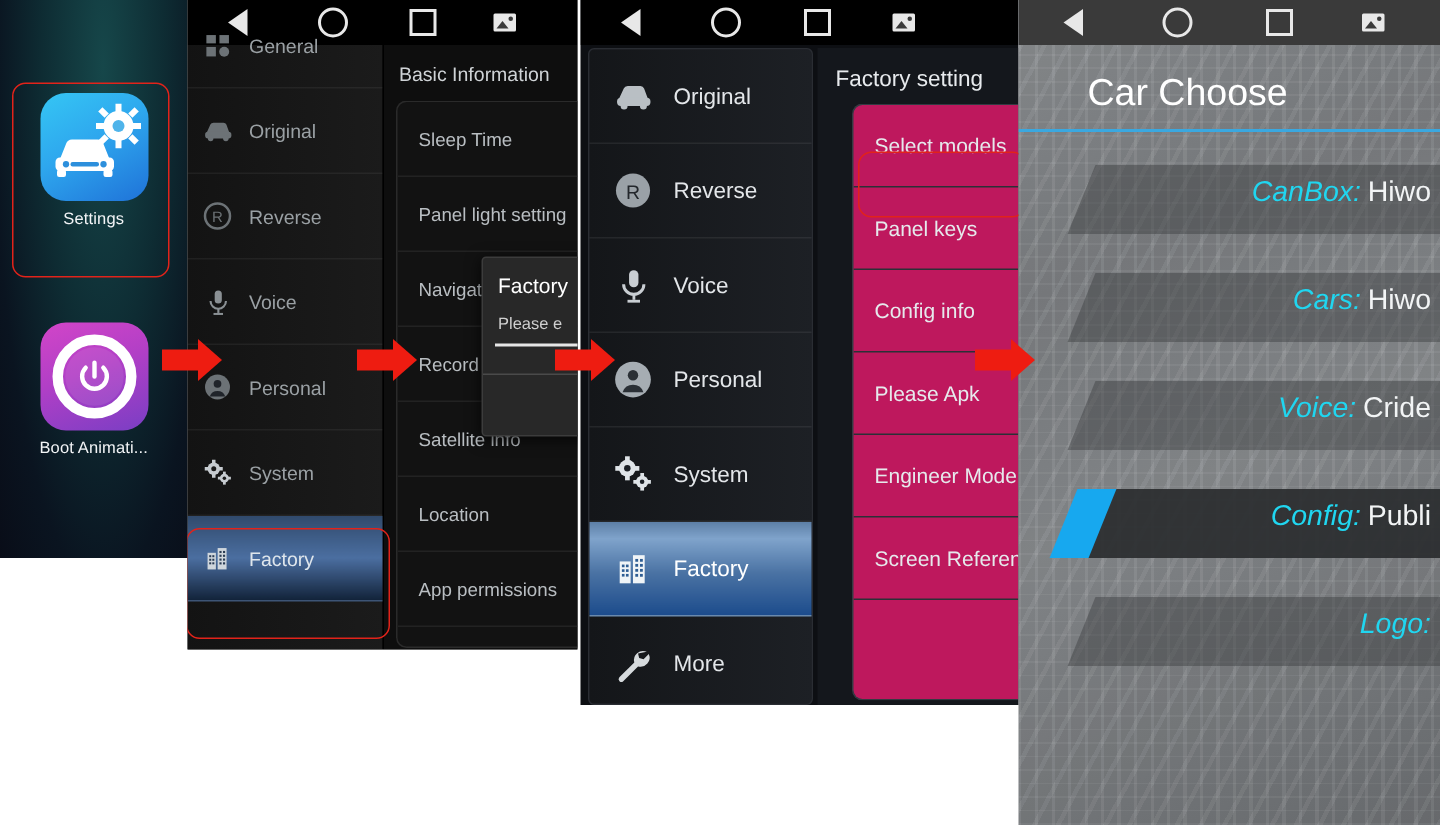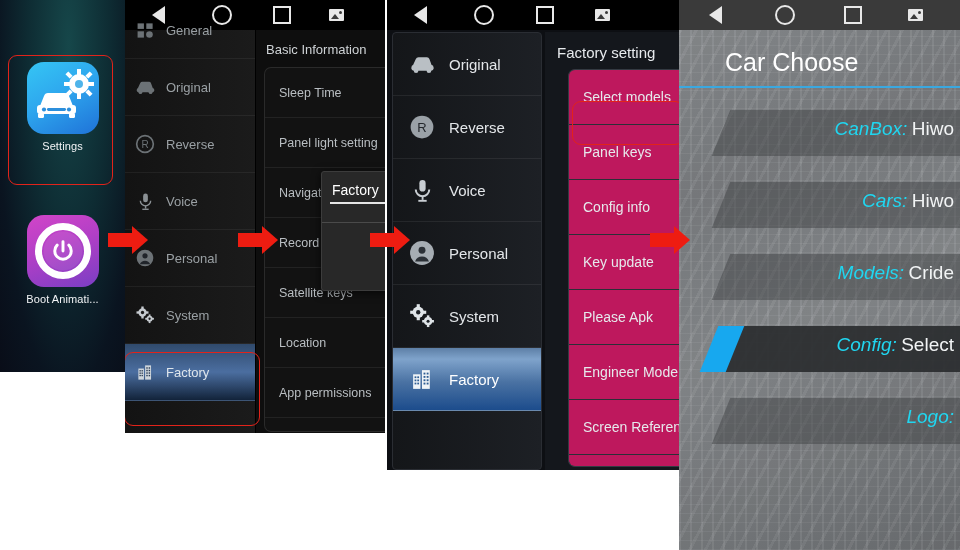--- a/index.html
+++ b/index.html
@@ -276,28 +276,29 @@
       </div>
     </div>
 
     <div class="detail">
       <div class="detail-title">Basic Information</div>
       <div class="dcard">
         <div class="d-it">Sleep Time</div>
         <div class="d-it">Panel light setting</div>
         <div class="d-it">Navigation</div>
         <div class="d-it">Record</div>
-        <div class="d-it">Satellite keys</div>
+        <div class="d-it">Satellite info</div>
         <div class="d-it">Location</div>
         <div class="d-it">App permissions</div>
       </div>
     </div>
 
     <div class="pwdlg">
       <div class="pwdlg-title">Factory</div>
+      <div class="pwdlg-hint">Please e</div>
       <div class="pwdlg-line"></div>
       <div class="pwdlg-sep"></div>
       <div class="pwdlg-cancel">CAN</div>
     </div>
 
     <div class="rbox" style="left:-1px;top:352px;width:136px;height:74px;"></div>
   </div>
 
   <div id="panel3">
     <div class="navbar">
@@ -398,29 +399,36 @@
                 <rect x="16" y="8.6" width="1.8" height="1.8"></rect>
                 <rect x="13" y="11.8" width="1.8" height="1.8"></rect>
                 <rect x="16" y="11.8" width="1.8" height="1.8"></rect>
                 <rect x="13" y="15" width="1.8" height="1.8"></rect>
                 <rect x="16" y="15" width="1.8" height="1.8"></rect>
               </g>
             </svg>
         </span>
         <span class="slab">Factory</span>
       </div>
+      <div class="side3-it" style="border-bottom:none;">
+        <span class="sico">
+          <svg viewBox="0 0 24 24" width="26" height="26">
+              <path d="M20.5 4.2 a5.6 5.6 0 0 0-7.7 6.6 L3.6 19.9 a1.7 1.7 0 0 0 2.4 2.4 l9.1-9.1 a5.6 5.6 0 0 0 6.6-7.7 l-3.2 3.2 -2.7-.7 -.7-2.7 Z" fill="#d6dadd"></path>
+            </svg>
+        </span>
+        <span class="slab">More</span>
+      </div>
     </div>
 
     <div class="detail3">
       <div class="d3-title">Factory setting</div>
       <div class="d3card">
         <div class="d3-it">Select models</div>
         <div class="d3-it">Panel keys</div>
         <div class="d3-it">Config info</div>
-        <div class="d3-it">Key update</div>
         <div class="d3-it">Please Apk</div>
         <div class="d3-it">Engineer Mode</div>
         <div class="d3-it">Screen Referen</div>
       </div>
     </div>
 
     <div class="rbox" style="left:185px;top:101px;width:112px;height:44px;"></div>
   </div>
 
   <div id="panel4">
@@ -459,31 +467,31 @@
         <div class="cc-txt">
           <span class="cc-key">Cars:</span>
           <span class="cc-val">Hiwo</span>
         </div>
       </div>
 
       <div class="cc-row">
         <div class="cc-slab"></div>
 
         <div class="cc-txt">
-          <span class="cc-key">Models:</span>
+          <span class="cc-key">Voice:</span>
           <span class="cc-val">Cride</span>
         </div>
       </div>
 
       <div class="cc-row active">
         <div class="cc-slab"></div>
         <div class="cc-accent"></div>
         <div class="cc-txt">
           <span class="cc-key">Config:</span>
-          <span class="cc-val">Select</span>
+          <span class="cc-val">Publi</span>
         </div>
       </div>
 
       <div class="cc-row">
         <div class="cc-slab"></div>
 
         <div class="cc-txt">
           <span class="cc-key">Logo:</span>
           <span class="cc-val"></span>
         </div>

